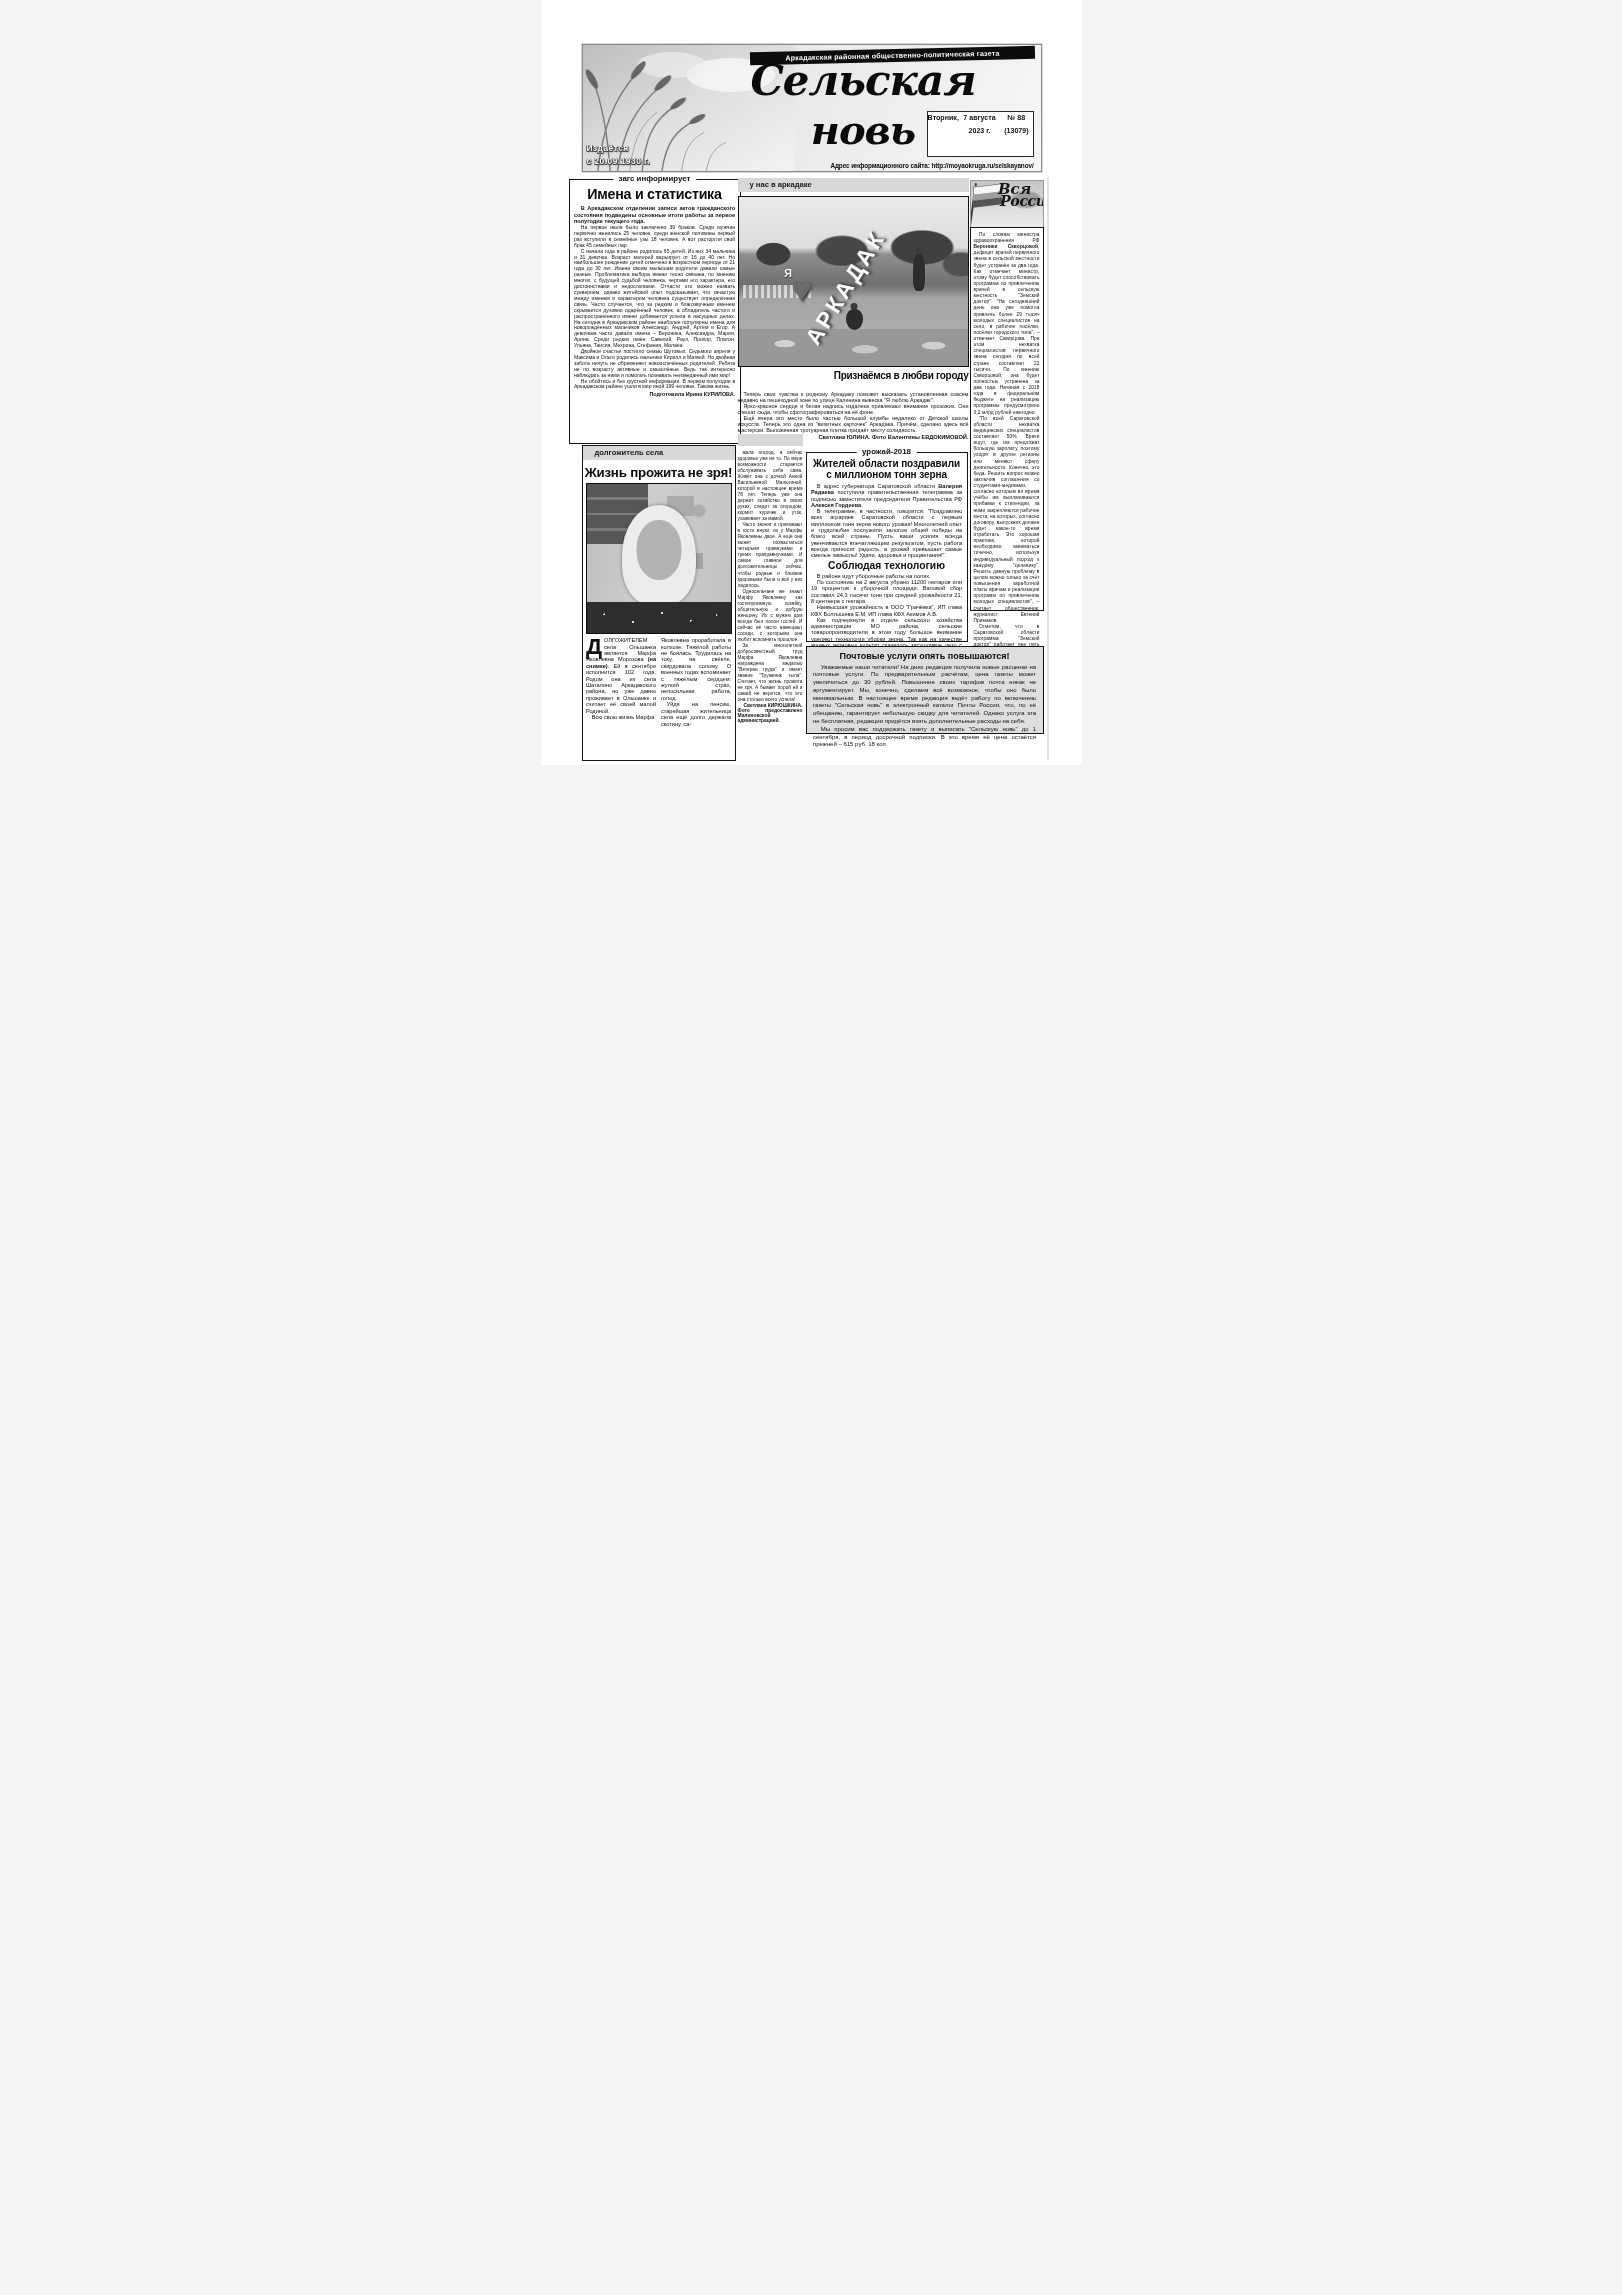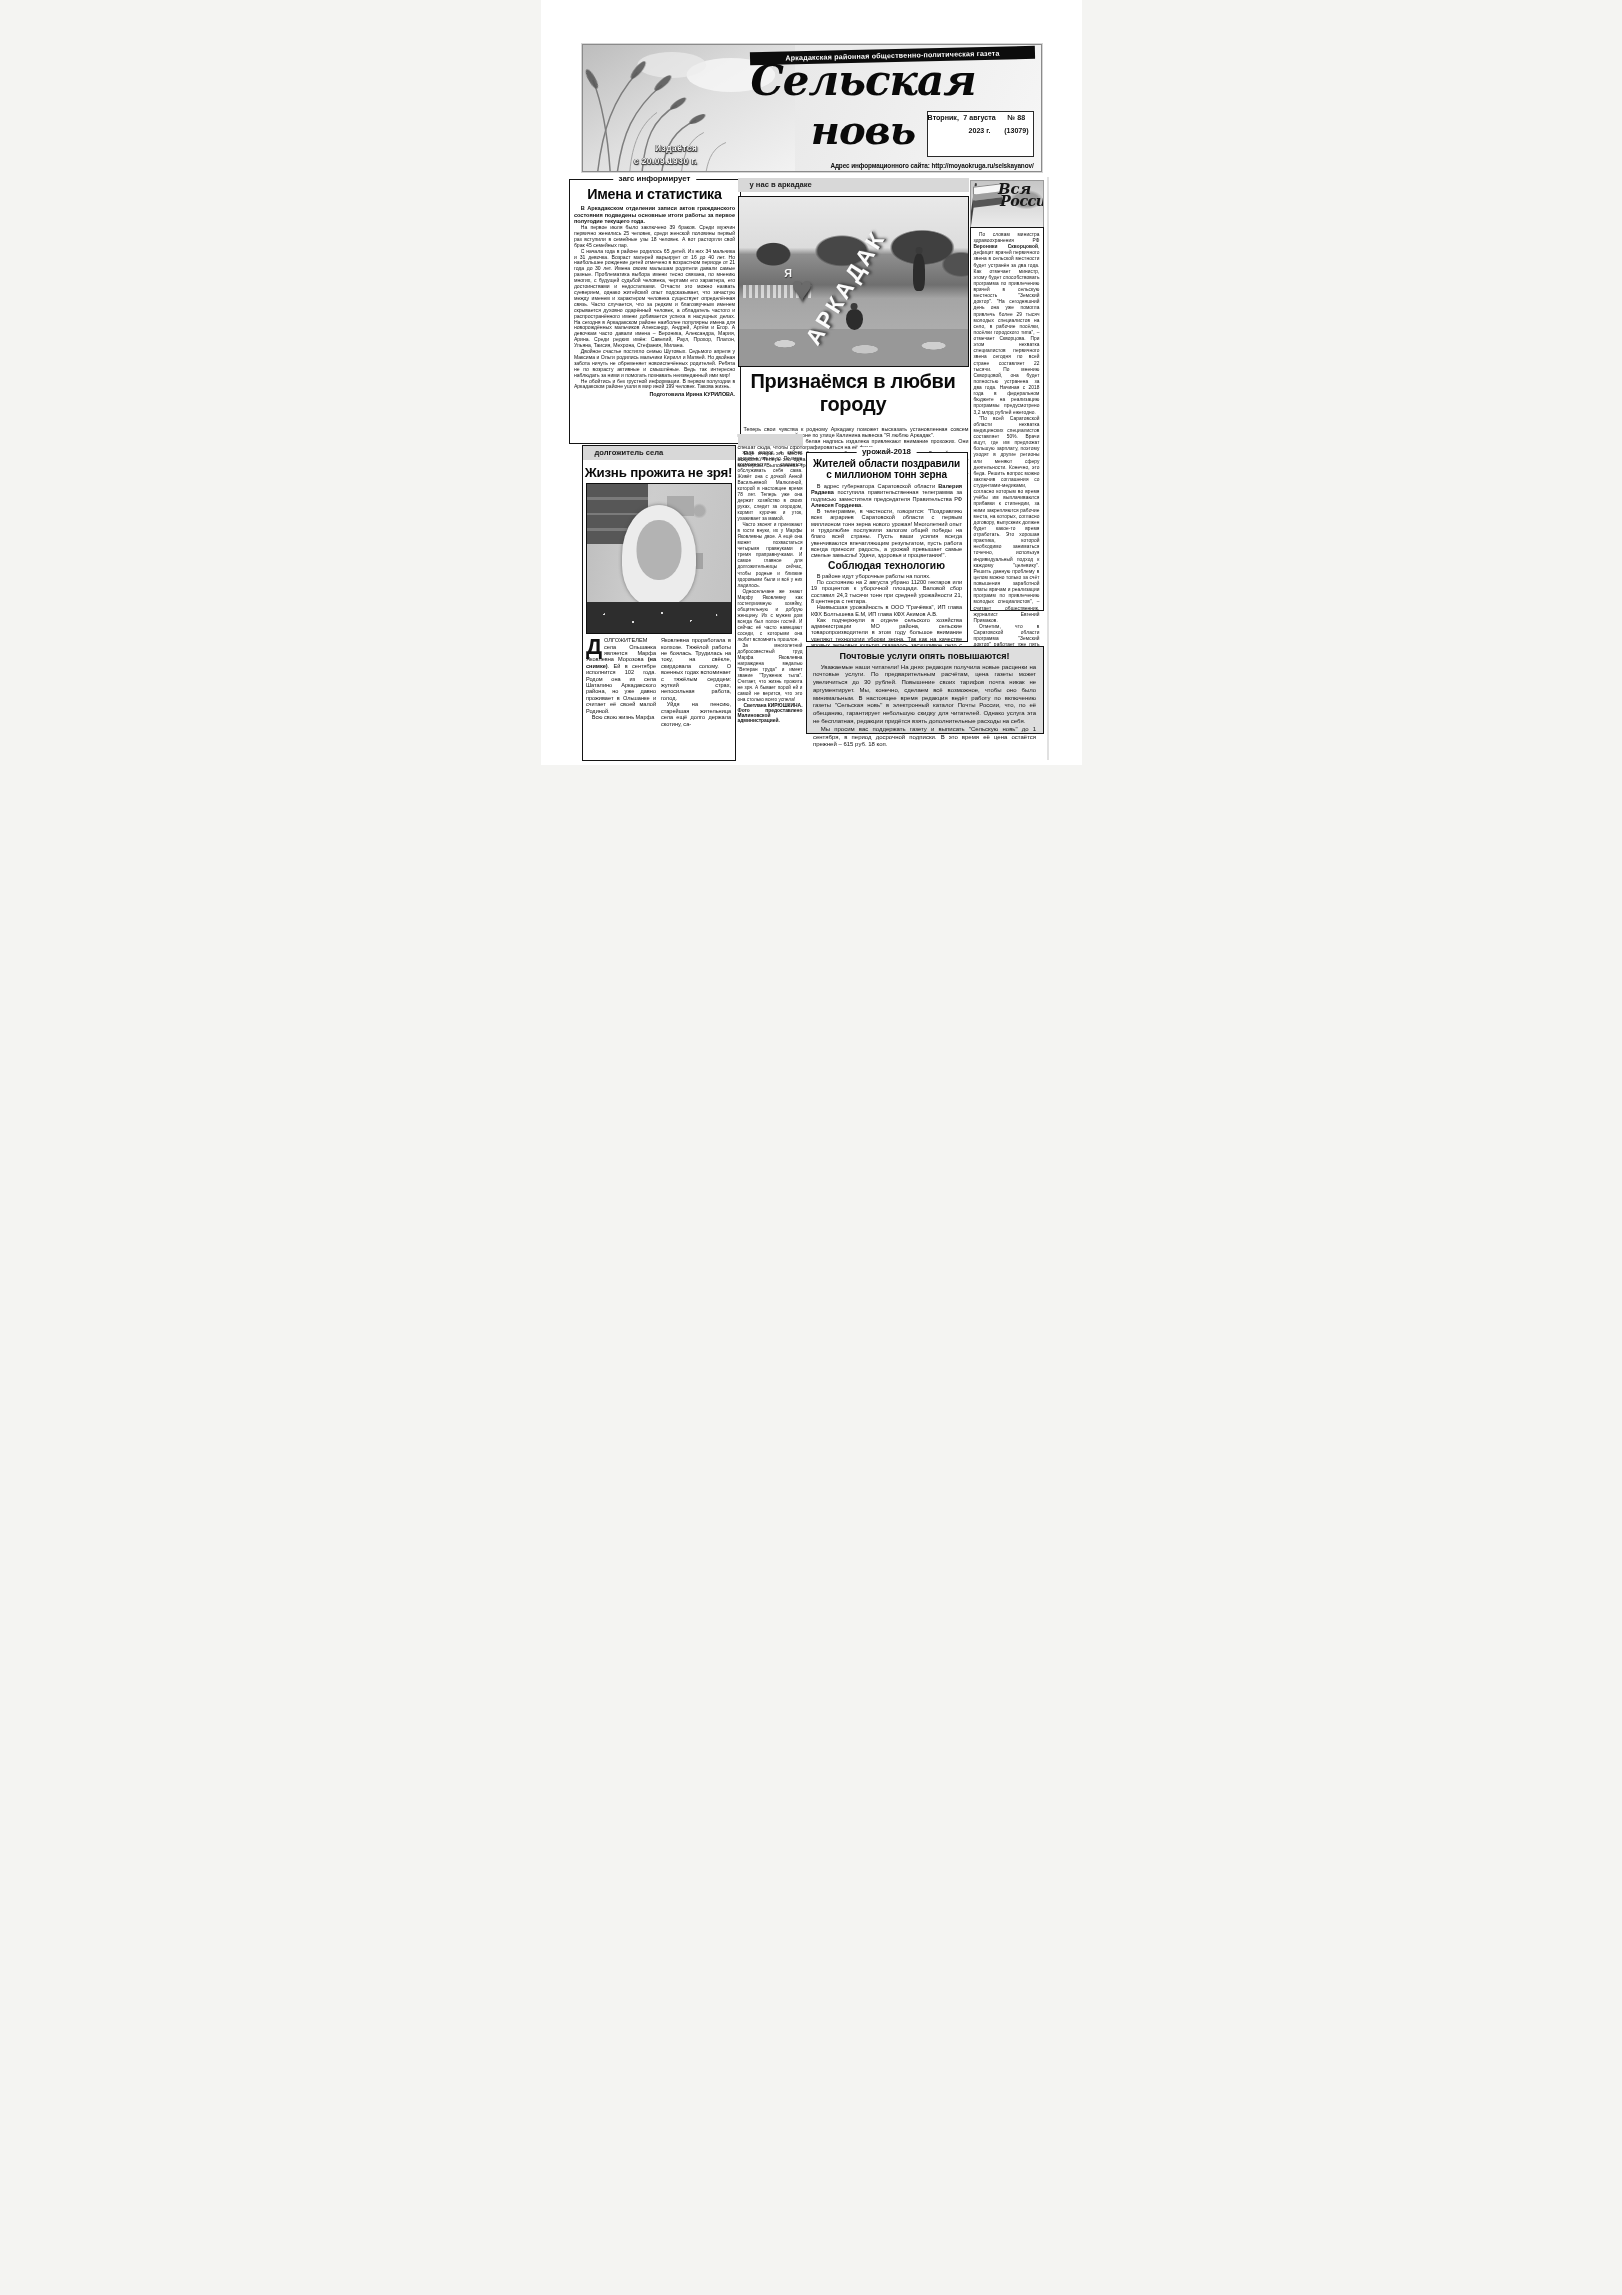--- a/index.html
+++ b/index.html
@@ -11,21 +11,21 @@
   .masthead{position:absolute;left:41px;top:44px;width:458px;height:126px;
             border:1px solid #8a8a8a;outline:0.5px solid #d6d6d6;background:linear-gradient(115deg,#cfcfcf 0%,#e9e9e9 45%,#f6f6f6 100%);}
   .wheat{position:absolute;left:0;top:0;width:212px;height:100%;}
   .tagline{position:absolute;left:167px;top:4.4px;width:285px;height:13.3px;background:#0c0c0c;color:#fff;
            transform:rotate(-1.3deg);display:flex;align-items:center;justify-content:center;
            font-weight:bold;font-size:7.1px;letter-spacing:0.2px;white-space:nowrap;}
   .nameplate{position:absolute;left:156px;top:16.7px;width:249px;text-align:center;
              font-family:"DejaVu Serif",serif;font-style:italic;font-weight:bold;color:#0a0a0a;}
   .nameplate .l1{font-size:42px;line-height:.92;letter-spacing:-1px;}
   .nameplate .l2{font-size:40px;line-height:.92;letter-spacing:-1px;margin-top:12px;}
-  .founded{position:absolute;left:3.9px;bottom:3.9px;width:111px;text-align:right;color:#f4f4f4;
+  .founded{position:absolute;left:3.9px;bottom:3.9px;width:111px;text-align:left;color:#f4f4f4;
            font-weight:bold;font-size:8.4px;line-height:1.5;letter-spacing:0.5px;
            text-shadow:0.5px 0.5px 0 #444,-0.5px -0.5px 0 #444,0.5px -0.5px 0 #444,-0.5px 0.5px 0 #444,1px 1px 1.5px #222;}
   .datebox{position:absolute;right:6.9px;top:66px;width:105px;height:44px;background:#fff;border:1px solid #2a2a2a;
            display:flex;flex-direction:row;justify-content:center;text-align:center;
            font-weight:bold;font-size:7.1px;line-height:1.85;}
   .site{position:absolute;right:6.9px;bottom:2.5px;font-weight:bold;font-size:6.4px;letter-spacing:-0.1px;color:#0d0d0d;}
 
   
   .boxed{position:absolute;border:1.5px solid #151515;background:#fff;}
   .onborder-label{position:absolute;top:-5.9px;left:50%;transform:translateX(-50%);background:#fff;
@@ -64,21 +64,21 @@
   .heart{position:absolute;left:23%;top:44%;font-size:36px;line-height:1;color:#6b6b6b;
          text-shadow:1px 1.5px 2.5px #2e2e2e;}
   .heart .ya{position:absolute;left:-6.9px;top:-3px;font-size:10.8px;font-weight:bold;color:#f5f5f5;
              text-shadow:0.5px 0.5px 1px #333;}
   .kid{position:absolute;background:#2c2c2c;border-radius:45% 45% 30% 30%;}
   .kid:before{content:"";position:absolute;left:50%;top:-5.9px;transform:translateX(-50%);
               width:6.9px;height:6.9px;border-radius:50%;background:#3a3a3a;}
   .kid1{left:76%;top:33%;width:12.8px;height:38px;}
   .kid2{left:47%;top:66%;width:16.7px;height:21.7px;border-radius:45% 45% 50% 50%;}
   .ark-art{position:absolute;left:197px;top:370px;width:231px;}
-  .ark-art h2{text-align:center;font-size:20px;letter-spacing:-0.3px;margin-bottom:11px;}
+  .ark-art h2{text-align:right;font-size:10px;letter-spacing:-0.3px;margin-bottom:11px;}
   .ark-art p{font-size:5.4px;line-height:1.1;text-indent:5.9px;}
   .ark-art .byline{font-size:5.7px;margin-top:0.5px;}
 
   
   .rus-header{position:absolute;left:429px;top:180px;width:74px;height:48px;overflow:hidden;
               background:linear-gradient(#c6c6c6,#ececec);border:0.5px solid #9a9a9a;box-sizing:border-box;}
   .rus-map{position:absolute;right:-5.9px;top:3px;width:54px;height:39px;
            background:radial-gradient(27px 15.7px at 60% 40%,#8f8f8f 45%,transparent 62%);opacity:.8;}
   .rus-flag{position:absolute;left:2px;top:3.9px;width:28.5px;height:19.7px;transform:skewY(-7deg);}
   .rus-flag div{height:33.3%;}

